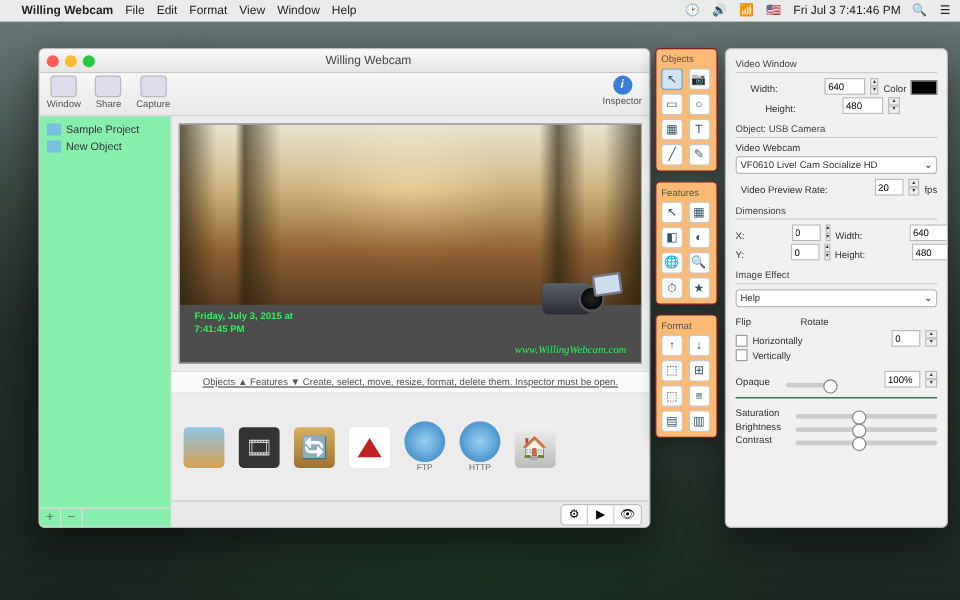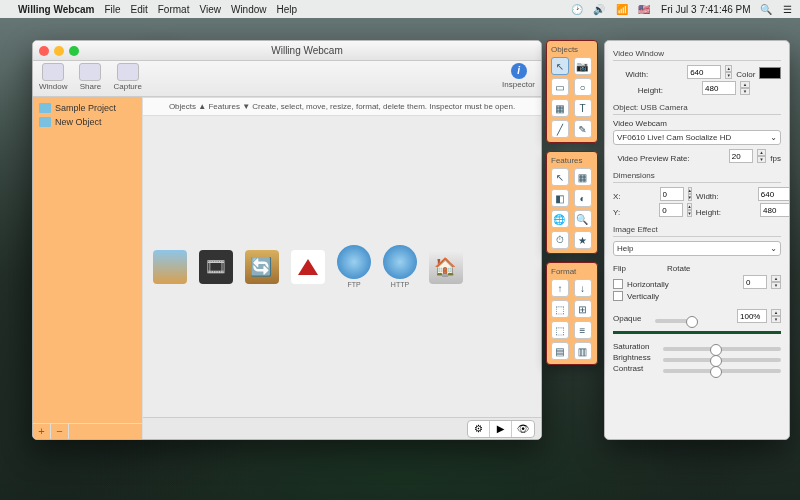--- a/index.html
+++ b/index.html
@@ -23,21 +23,21 @@
 .tl { width:10px; height:10px; border-radius:50%; }
 .tl.red{background:#ff5f57;} .tl.yel{background:#febc2e;} .tl.grn{background:#28c840;}
 .titlebar .title { flex:1; text-align:center; }
 
 .toolbar { height:36px; background:linear-gradient(#f6f6f6,#e8e8e8); border-bottom:1px solid #ccc; display:flex; align-items:flex-start; padding:2px 6px; gap:12px; }
 .tb-btn { display:flex; flex-direction:column; align-items:center; font-size:8px; color:#555; gap:1px; }
 .tb-icon { width:22px; height:18px; background:#dde; border:1px solid #bbb; border-radius:3px; }
 .tb-spacer { flex:1; }
 
 .main-body { display:flex; height:calc(100% - 56px); }
-.sidebar { width:110px; background:#fdba74; border-right:1px solid #ddd; display:flex; flex-direction:column; font-size:9px; }
+.sidebar { width:110px; background:#86efac; border-right:1px solid #ddd; display:flex; flex-direction:column; font-size:9px; }
 .sb-list { flex:1; padding:4px 2px; }
 .sb-item { display:flex; align-items:center; gap:4px; padding:2px 4px; color:#333; }
 .sb-folder { width:12px; height:10px; background:#7ac0e0; border-radius:1px; }
 .sb-footer { height:16px; border-top:1px solid #ddd; display:flex; }
 .sb-foot-btn { width:18px; text-align:center; font-size:11px; color:#666; border-right:1px solid #ddd; line-height:15px; }
 
 .content { flex:1; background:#ececec; display:flex; flex-direction:column; }
 .preview { height:200px; background:#4d4d4d; position:relative; margin:6px; border:1px solid #aaa; }
 .preview-img { position:absolute; left:0; top:0; right:0; height:150px; background:
   linear-gradient(180deg, rgba(250,245,220,.9) 0%, rgba(230,200,140,.85) 35%, rgba(150,100,50,.9) 70%, rgba(90,60,30,.95) 100%),
@@ -46,21 +46,21 @@
 .preview-trees { position:absolute; left:0; top:0; right:0; height:150px; background:
   linear-gradient(90deg, rgba(40,30,10,.7) 0%, transparent 8%, transparent 12%, rgba(40,30,10,.65) 14%, transparent 22%, transparent 78%, rgba(40,30,10,.65) 82%, transparent 88%, transparent 92%, rgba(40,30,10,.7) 100%);
 }
 .camcorder { position:absolute; right:20px; bottom:28px; width:70px; height:50px; }
 .camcorder .body { position:absolute; left:8px; top:12px; width:40px; height:26px; background:linear-gradient(#5a6068,#2a2e33); border-radius:4px; }
 .camcorder .lens { position:absolute; left:38px; top:14px; width:22px; height:22px; background:radial-gradient(#222,#000); border-radius:50%; border:2px solid #555; }
 .camcorder .screen { position:absolute; right:-4px; top:4px; width:24px; height:18px; background:#cde; border:2px solid #778; border-radius:2px; transform:rotate(-8deg); }
 .overlay-time { position:absolute; left:12px; bottom:22px; color:#2bf05b; font-size:8px; font-weight:bold; line-height:1.3; }
 .overlay-url { position:absolute; right:12px; bottom:6px; color:#2bf05b; font-size:9px; font-style:italic; font-family:cursive; }
 
-.hint { font-size:8px; color:#555; text-align:center; padding:4px 6px; border-top:1px solid #ddd; border-bottom:1px solid #ddd; background:#fafafa; }
+.hint { font-size:8px; color:#555; text-align:center; padding:4px 6px; border-top:1px solid #ddd; border-bottom:1px solid #ddd; background:#fafafa;text-decoration:underline; }
 .strip { display:flex; gap:12px; padding:8px 10px; align-items:center; justify-content:flex-start; flex:1; }
 .strip-item { width:34px; height:34px; border-radius:4px; display:flex; align-items:center; justify-content:center; font-size:18px; }
 .strip-item.pic { background:linear-gradient(#8ec5e8,#d8a050); }
 .strip-item.film { background:#333; color:#ccc; }
 .strip-item.globe { background:radial-gradient(#9bd0f0,#2a7cc0); border-radius:50%; }
 .strip-item.home { background:linear-gradient(#eee,#bbb); }
 .strip-label { font-size:7px; color:#666; text-align:center; }
 .strip-col { display:flex; flex-direction:column; align-items:center; gap:2px; }
 
 .footer-ctl { height:22px; border-top:1px solid #ccc; background:#e8e8e8; display:flex; justify-content:flex-end; align-items:center; padding:0 6px; gap:4px; }
@@ -157,20 +157,31 @@
             <div class="sb-folder"></div>
             <span>New Object</span>
           </div>
       </div>
       <div class="sb-footer">
         <div class="sb-foot-btn">+</div>
         <div class="sb-foot-btn">−</div>
       </div>
     </div>
     <div class="content">
+      <div class="preview">
+        <div class="preview-img"></div>
+        <div class="preview-trees"></div>
+        <div class="camcorder">
+            <div class="body"></div>
+            <div class="lens"></div>
+            <div class="screen"></div>
+          </div>
+        <div class="overlay-time"><span>Friday, July 3, 2015 at</span><br><span>7:41:45 PM</span></div>
+        <div class="overlay-url">www.WillingWebcam.com</div>
+      </div>
       <div class="hint">Objects ▲  Features ▼   Create, select, move, resize, format, delete them.  Inspector must be open.</div>
       <div class="strip">
         <div class="strip-col">
             <div class="strip-item pic"></div>
           </div>
         <div class="strip-col">
             <div class="strip-item film">🎞</div>
           </div>
         <div class="strip-col">
             <div class="strip-item" style="background:linear-gradient(#d8b060,#a07030)">🔄</div>
@@ -351,21 +362,21 @@
       <span style="width:38px">Opaque</span>
       <div class="slider"></div>
       <input class="num-in" style="width: 30px;" value="100%">
       <div class="stepper">
           <div>▴</div>
           <div>▾</div>
         </div>
     </div>
   </div>
 
-  <div class="insp-section" style="border-top:3px solid #14532d;padding-top:6px">
+  <div class="insp-section" style="border-top:1px solid #14532d;padding-top:6px">
     <div class="insp-row">
         <label style="width:46px;text-align:left">Saturation</label>
         <div class="slider mid"></div>
       </div>
     <div class="insp-row">
         <label style="width:46px;text-align:left">Brightness</label>
         <div class="slider mid"></div>
       </div>
     <div class="insp-row">
         <label style="width:46px;text-align:left">Contrast</label>

